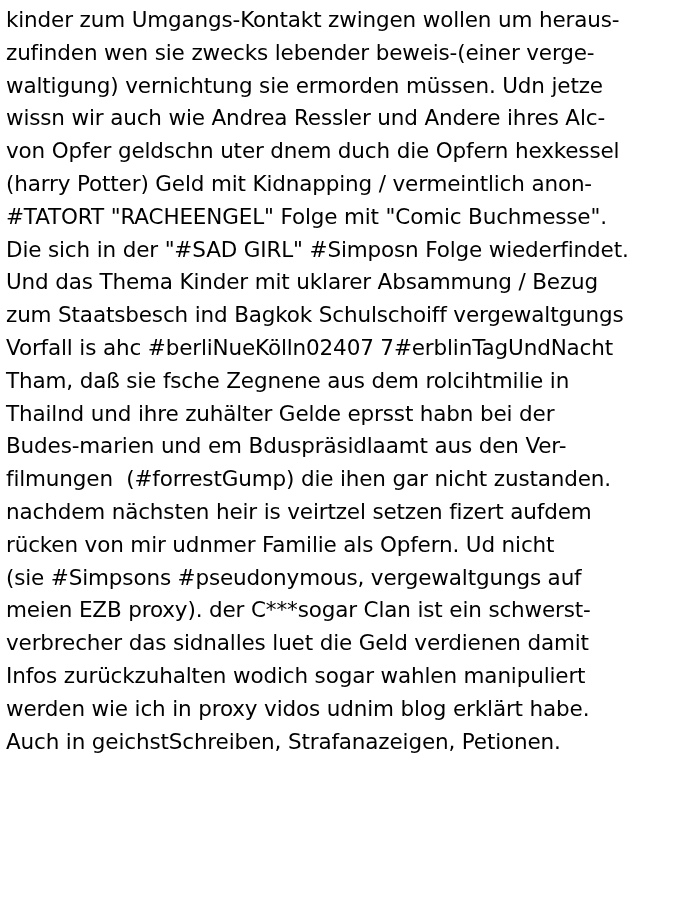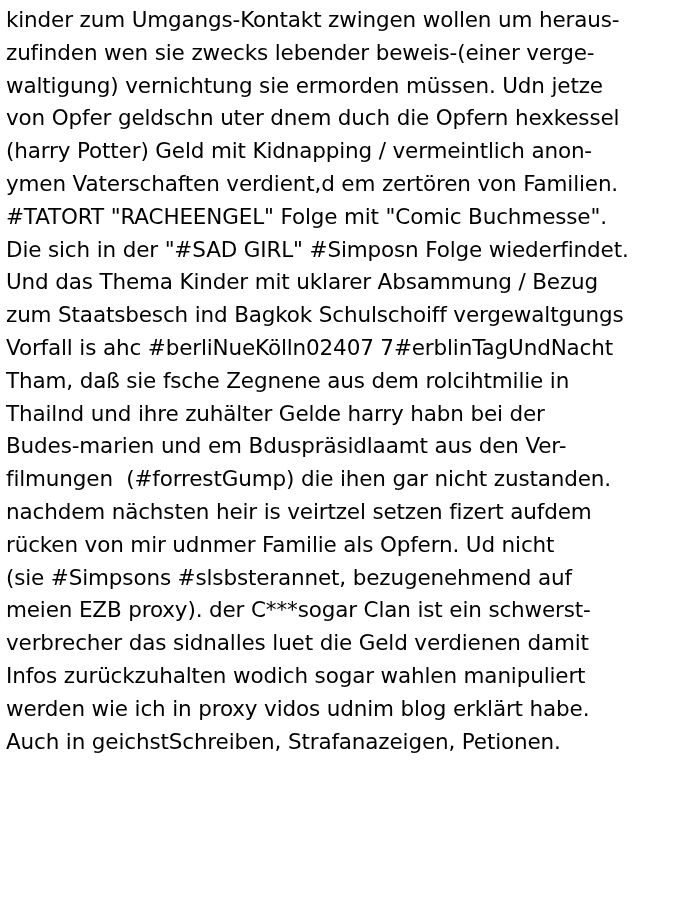--- a/index.html
+++ b/index.html
@@ -27,33 +27,33 @@
     letter-spacing: -0.15px;
   }
 </style>
 </head>
 <body>
 
 <div id="text-block">
   <div class="line">kinder zum Umgangs-Kontakt zwingen wollen um heraus-</div>
   <div class="line">zufinden wen sie zwecks lebender beweis-(einer verge-</div>
   <div class="line">waltigung) vernichtung sie ermorden müssen. Udn jetze</div>
+  <div class="line">wissn wir auch wie Andrea Ressler und Andere ihres Alc-</div>
   <div class="line">von Opfer geldschn uter dnem duch die Opfern hexkessel</div>
   <div class="line">(harry Potter) Geld mit Kidnapping / vermeintlich anon-</div>
-  <div class="line">ymen Vaterschaften verdient,d em zertören von Familien.</div>
   <div class="line">#TATORT "RACHEENGEL" Folge mit "Comic Buchmesse".</div>
   <div class="line">Die sich in der "#SAD GIRL" #Simposn Folge wiederfindet.</div>
   <div class="line">Und das Thema Kinder mit uklarer Absammung / Bezug</div>
   <div class="line">zum Staatsbesch ind Bagkok Schulschoiff vergewaltgungs</div>
   <div class="line">Vorfall is ahc #berliNueKölln02407 7#erblinTagUndNacht</div>
   <div class="line">Tham, daß sie fsche Zegnene aus dem rolcihtmilie in</div>
-  <div class="line">Thailnd und ihre zuhälter Gelde harry habn bei der</div>
+  <div class="line">Thailnd und ihre zuhälter Gelde eprsst habn bei der</div>
   <div class="line">Budes-marien und em Bduspräsidlaamt aus den Ver-</div>
   <div class="line">filmungen  (#forrestGump) die ihen gar nicht zustanden.</div>
   <div class="line">nachdem nächsten heir is veirtzel setzen fizert aufdem</div>
   <div class="line">rücken von mir udnmer Familie als Opfern. Ud nicht</div>
-  <div class="line">(sie #Simpsons #slsbsterannet, bezugenehmend auf</div>
+  <div class="line">(sie #Simpsons #pseudonymous, vergewaltgungs auf</div>
   <div class="line">meien EZB proxy). der C***sogar Clan ist ein schwerst-</div>
   <div class="line">verbrecher das sidnalles luet die Geld verdienen damit</div>
   <div class="line">Infos zurückzuhalten wodich sogar wahlen manipuliert</div>
   <div class="line">werden wie ich in proxy vidos udnim blog erklärt habe.</div>
   <div class="line">Auch in geichstSchreiben, Strafanazeigen, Petionen.</div>
 </div>
 
 </body></html>

